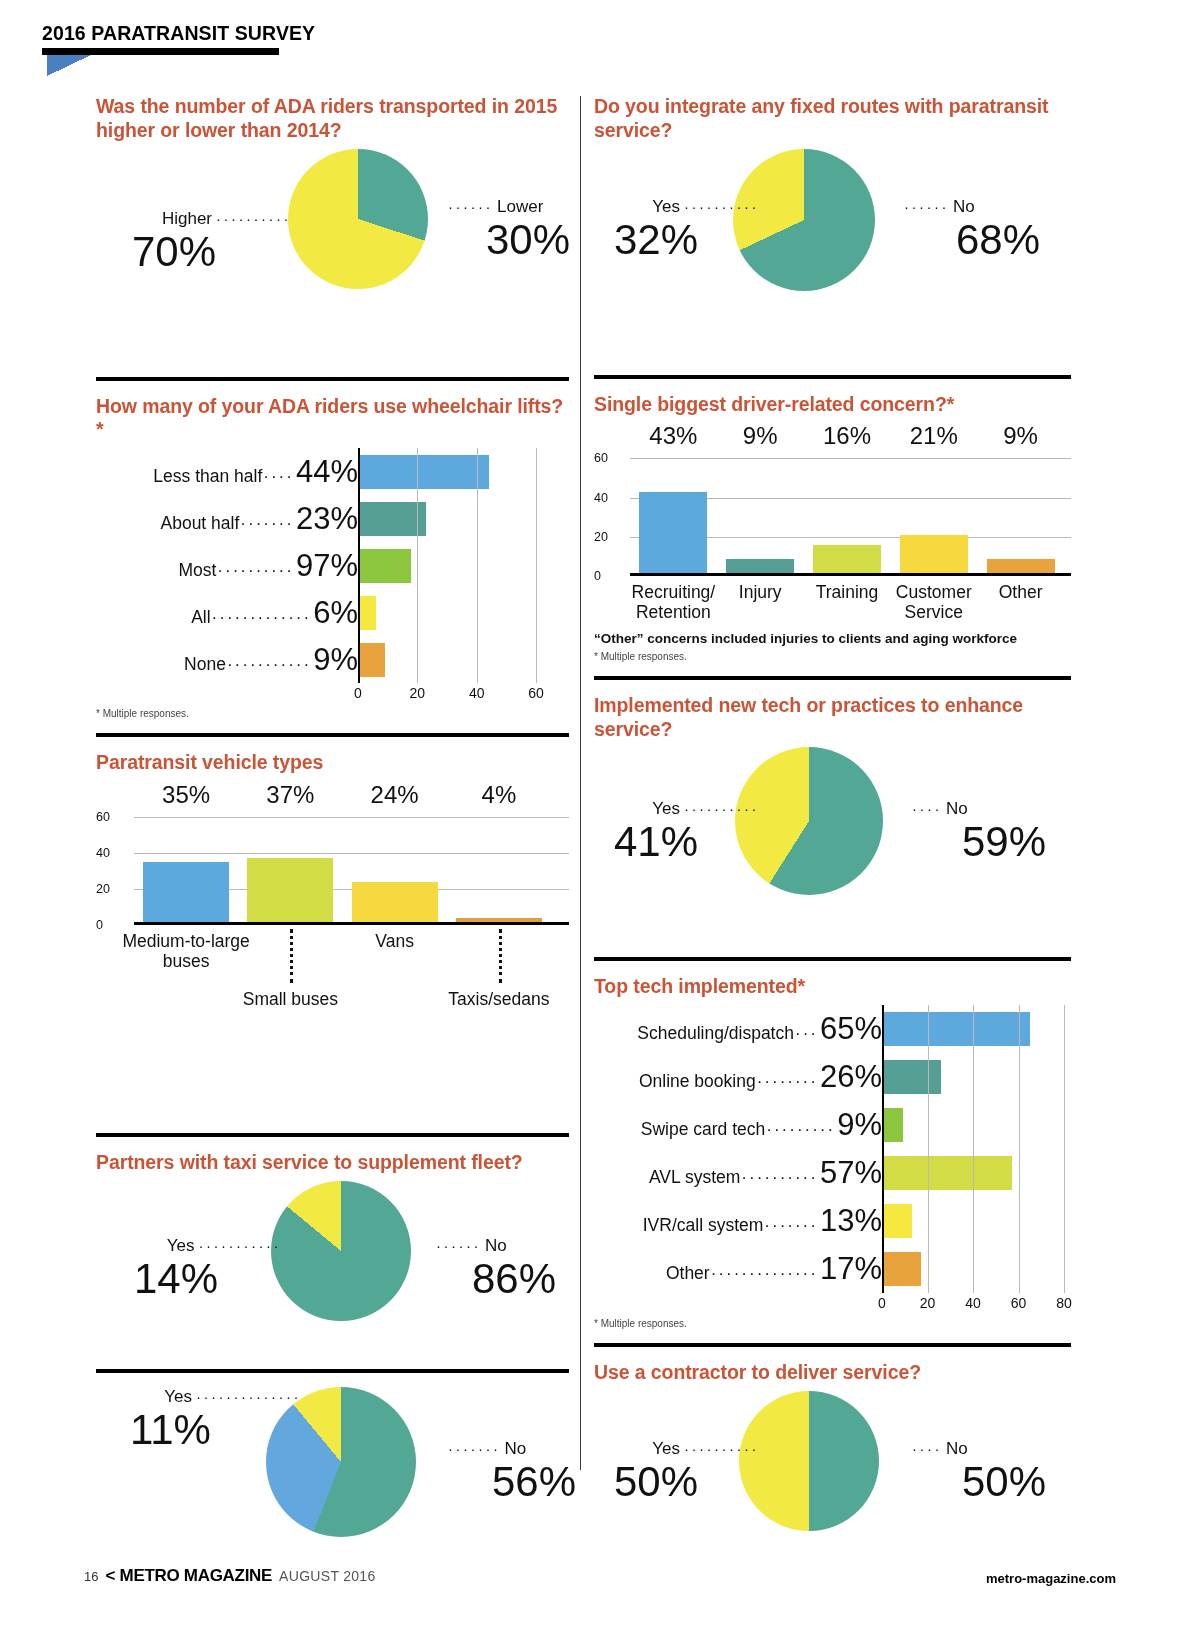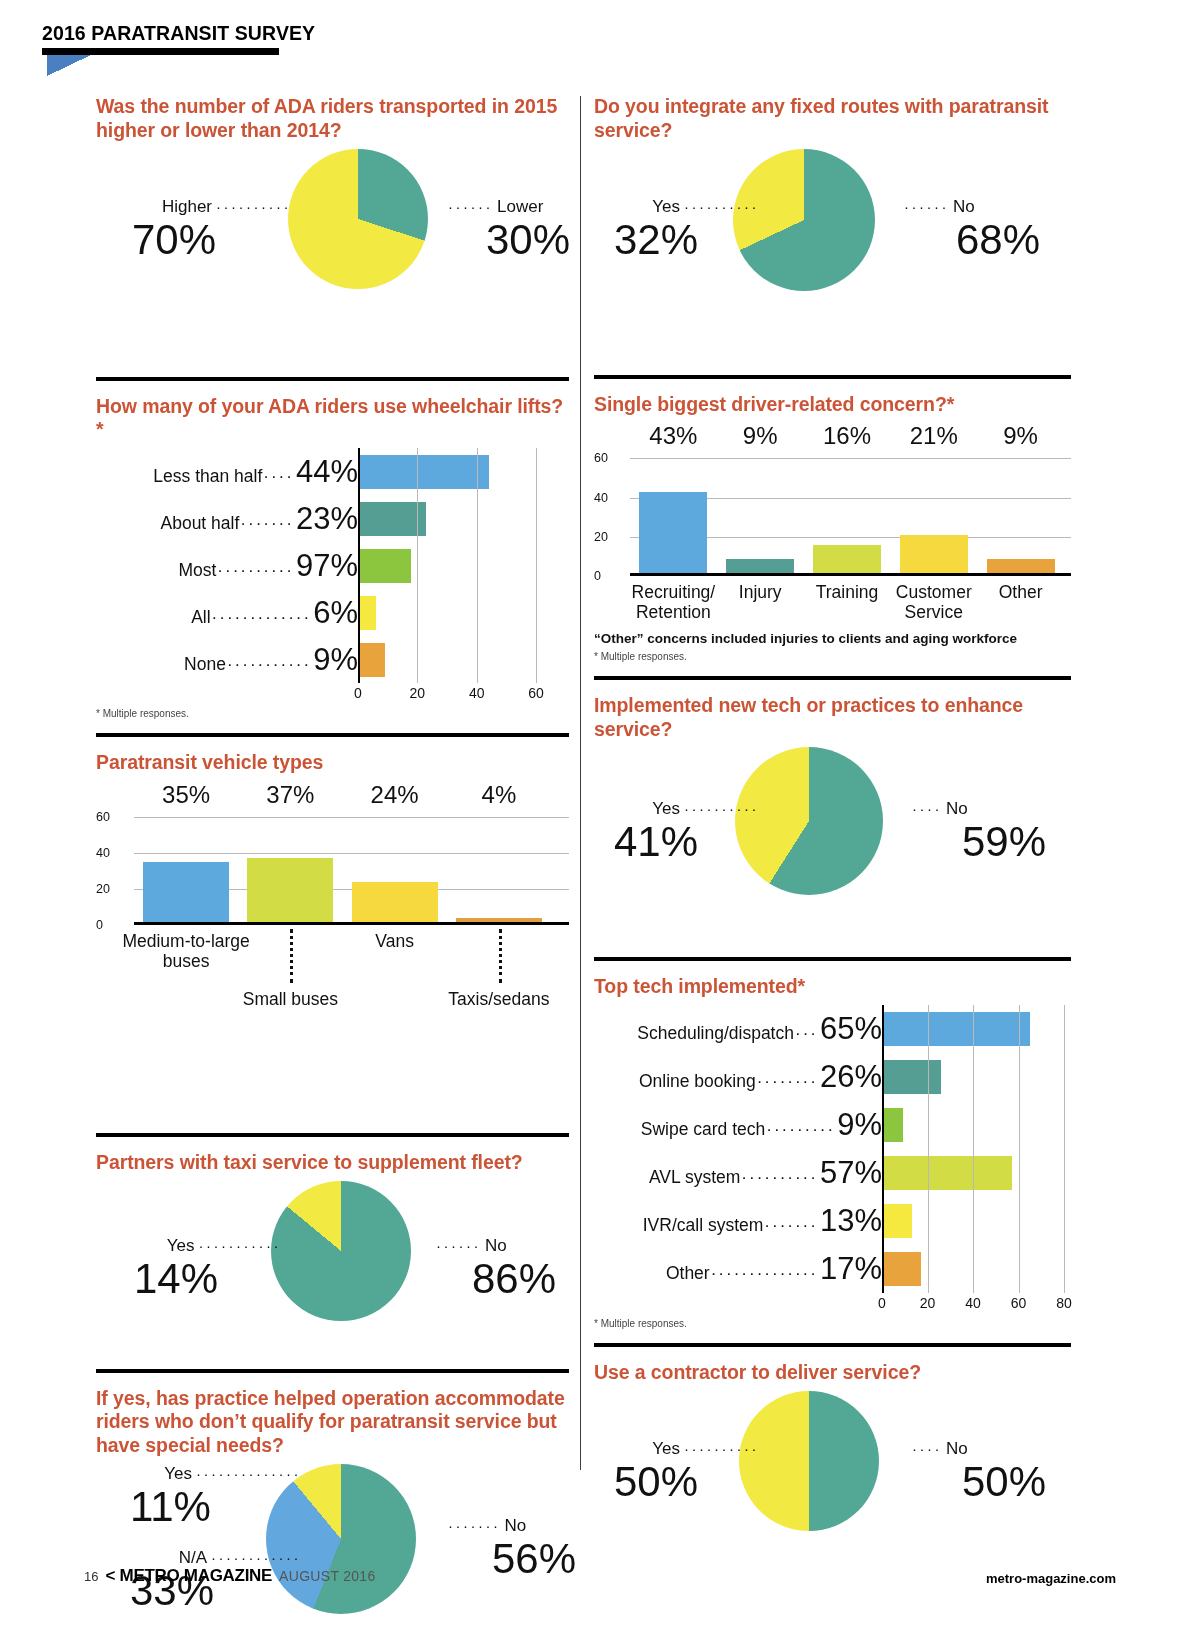--- a/index.html
+++ b/index.html
@@ -107,21 +107,21 @@
   <div class="col-divider"></div>
 
   <div class="col col-left">
 
     <div>
       <div class="qtitle">Was the number of ADA riders transported in 2015 higher or lower than 2014?</div>
       <div class="pieblock">
         <div class="pie-wrap" style="left:262px;">
           <div class="pie" id="pie-ada" style="width: 140px; height: 140px; background: conic-gradient(rgb(83, 167, 149) 0deg, rgb(83, 167, 149) 108deg, rgb(242, 233, 66) 108deg, rgb(242, 233, 66) 360deg);"></div>
         </div>
-        <div class="pie-label" style="left:30px; top:48px; text-align:right; width:165px;">
+        <div class="pie-label" style="left:30px; top:60px; text-align:right; width:165px;">
           <div class="lead" style="justify-content:flex-end;">
             <span>Higher</span>
             <span class="dots">··········</span>
           </div>
           <div class="pct" style="text-align:left; padding-left:6px;">70%</div>
         </div>
         <div class="pie-label" style="left:352px; top:48px; width:150px;">
           <div class="lead">
             <span class="dots">······</span>
             <span>Lower</span>
@@ -261,38 +261,30 @@
             <span>No</span>
           </div>
           <div class="pct" style="text-align:left; padding-left:36px;">86%</div>
         </div>
       </div>
     </div>
 
     <div class="rule" style="margin-top:28px;"></div>
 
     <div>
-      <div class="qtitle">If yes, has practice helped operation accommodate riders who don’t qualify for paratransit service but have special needs?</div>
       <div class="pieblock tall">
         <div class="pie-wrap" style="left:245px;">
           <div class="pie" id="pie-special" style="width: 150px; height: 150px; background: conic-gradient(rgb(83, 167, 149) 0deg, rgb(83, 167, 149) 201.6deg, rgb(99, 167, 223) 201.6deg, rgb(99, 167, 223) 320.4deg, rgb(242, 233, 66) 320.4deg, rgb(242, 233, 66) 360deg);"></div>
         </div>
         <div class="pie-label" style="left:30px; top:0px; width:175px; text-align:right;">
           <div class="lead" style="justify-content:flex-end;">
             <span>Yes</span>
             <span class="dots">··············</span>
           </div>
           <div class="pct" style="text-align:left; padding-left:4px;">11%</div>
-        </div>
-        <div class="pie-label" style="left:30px; top:84px; width:175px; text-align:right;">
-          <div class="lead" style="justify-content:flex-end;">
-            <span>N/A</span>
-            <span class="dots">············</span>
-          </div>
-          <div class="pct" style="text-align:left; padding-left:4px;">33%</div>
         </div>
         <div class="pie-label" style="left:352px; top:52px; width:150px;">
           <div class="lead">
             <span class="dots">·······</span>
             <span>No</span>
           </div>
           <div class="pct" style="text-align:left; padding-left:44px;">56%</div>
         </div>
       </div>
     </div>

